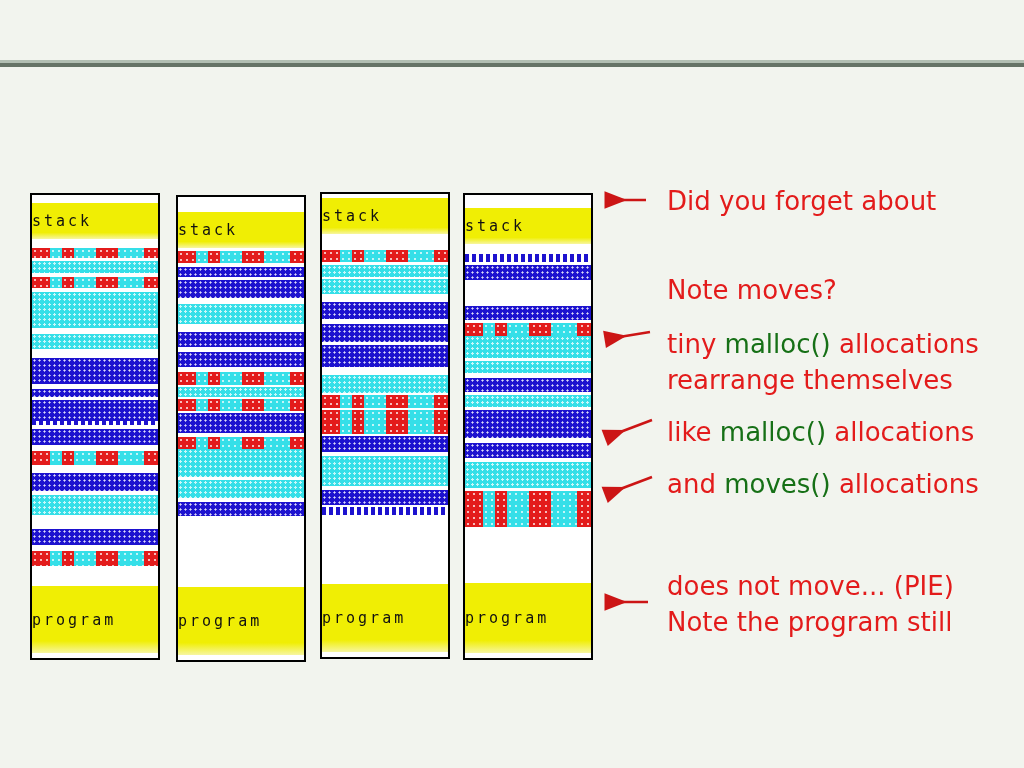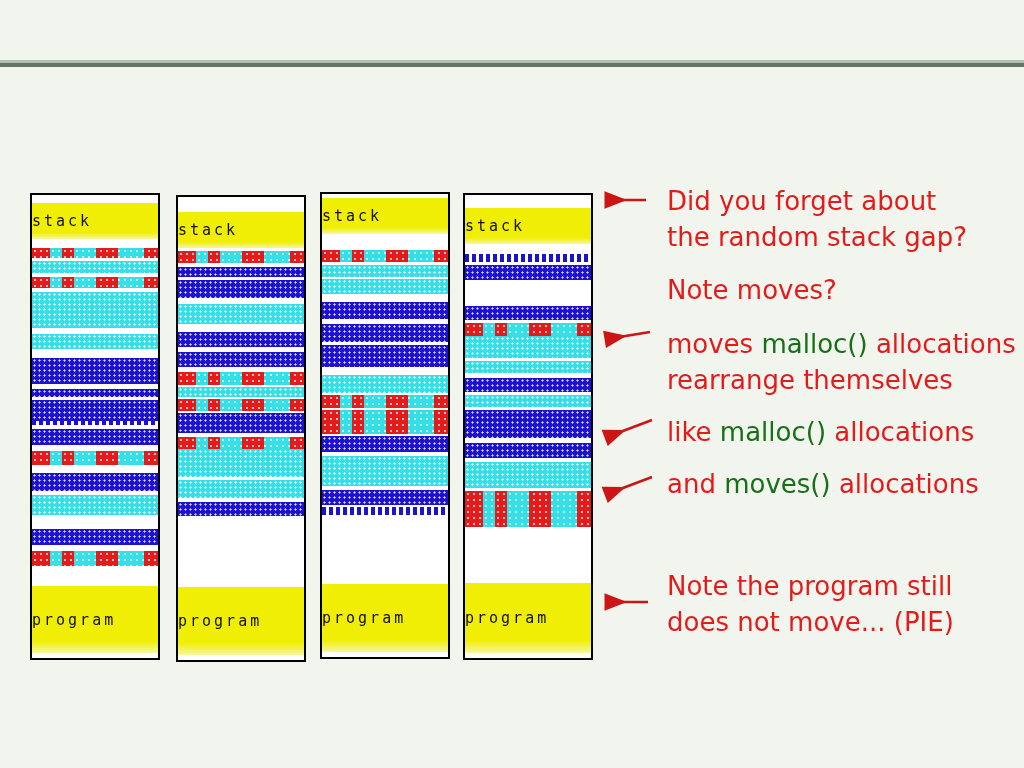--- a/index.html
+++ b/index.html
@@ -250,35 +250,34 @@
       <line x1="650" y1="332" x2="607" y2="339" marker-end="url(#ah)"></line>
       <line x1="652" y1="420" x2="607" y2="437" marker-end="url(#ah)"></line>
       <line x1="652" y1="477" x2="607" y2="494" marker-end="url(#ah)"></line>
       <line x1="648" y1="602" x2="607" y2="602" marker-end="url(#ah)"></line>
     </g>
   </svg>
 
   <div id="annotations">
       <div class="ann" style="top: 183px;">
         <div><span class="c-red">Did you forget about</span></div>
-        <div><span class="c-red">the random stack gap?</span></div>
       </div>
       <div class="ann" style="top: 272px;">
         <div><span class="c-red">Note moves?</span></div>
       </div>
       <div class="ann" style="top: 326px;">
-        <div><span class="c-red">moves </span><span class="c-green">malloc()</span><span class="c-red"> allocations</span></div>
+        <div><span class="c-red">tiny </span><span class="c-green">malloc()</span><span class="c-red"> allocations</span></div>
         <div><span class="c-red">rearrange themselves</span></div>
       </div>
       <div class="ann" style="top: 414px;">
         <div><span class="c-red">like </span><span class="c-green">malloc()</span><span class="c-red"> allocations</span></div>
       </div>
       <div class="ann" style="top: 466px;">
         <div><span class="c-red">and </span><span class="c-green">moves()</span><span class="c-red"> allocations</span></div>
       </div>
       <div class="ann" style="top: 568px;">
+        <div><span class="c-red">does not move... (PIE)</span></div>
         <div><span class="c-red">Note the program still</span></div>
-        <div><span class="c-red">does not move... (PIE)</span></div>
       </div>
     </div>
 
 
 </div>
 
 </body></html>

